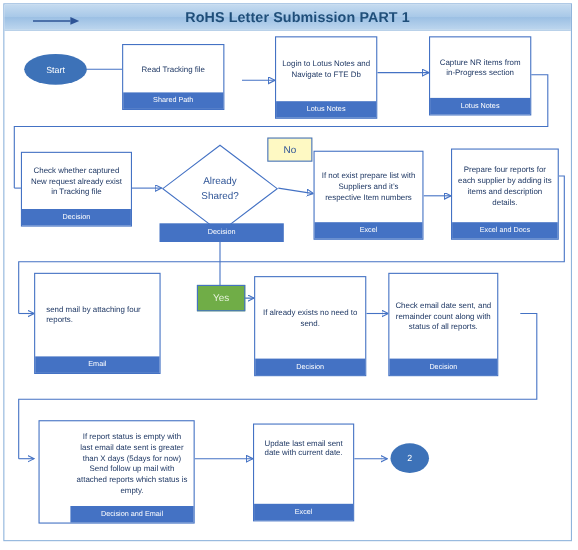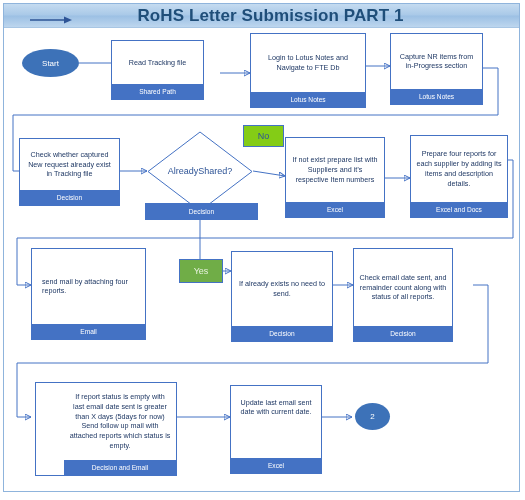--- a/index.html
+++ b/index.html
@@ -32,21 +32,21 @@
     box-sizing:border-box;
     background:linear-gradient(180deg,#C5DBF0 0%,#A9C9E8 48%,#9CC0E4 52%,#BDD6EE 100%);
     border-bottom:1px solid #A8C6E4;
     display:flex;
     align-items:center;
   }
   .header-title{
     position:absolute;
     left:18px; right:0;
     text-align:center;
-    font-size:17px;
+    font-size:13px;
     font-weight:bold;
     color:#1F4E79;
     letter-spacing:.1px;
   }
   .header-arrow{
     position:absolute;
     left:26px; top:50%;
     transform:translateY(-50%);
     width:42px; height:10px;
   }
@@ -105,39 +105,39 @@
   
   .diamond{
     position:absolute;
     box-sizing:border-box;
   }
   .diamond svg{display:block;}
   .diamond-label{
     position:absolute;
     left:0; right:0; top:0; bottom:0;
     display:flex;
-    flex-direction:row;
+    flex-direction:column;
     align-items:center;
     justify-content:center;
     font-size:9px;
     color:#2E5496;
     line-height:1.5;
     pointer-events:none;
   }
   
   .tag{
     position:absolute;
     box-sizing:border-box;
     display:flex;
     align-items:center;
     justify-content:center;
     font-size:9px;
   }
   .tag-no{
-    background:#84cc16;
+    background:#fef9c3;
     border:1px solid #4472C4;
     color:#2E5496;
   }
   .tag-yes{
     background:#70AD47;
     border:1px solid #4472C4;
     color:#E8F3DF;
   }
   
   .conn{
@@ -209,21 +209,21 @@
 
   <div class="ellipse" style="left:22px;top:49px;width:57px;height:28px;">
     <span>Start</span>
   </div>
 
   <div class="pbox" style="left:111px;top:40px;width:93px;height:60px;">
     <div class="ptext">Read Tracking file</div>
     <div class="pfoot">Shared Path</div>
   </div>
 
-  <div class="pbox" style="left:250px;top:33px;width:116px;height:75px;">
+  <div class="pbox" style="left:250px;top:33px;width:93px;height:75px;">
     <div class="ptext">Login to Lotus Notes and Navigate to FTE Db</div>
     <div class="pfoot">Lotus Notes</div>
   </div>
 
   <div class="pbox" style="left:390px;top:33px;width:93px;height:72px;">
     <div class="ptext">Capture NR items from in-Progress section</div>
     <div class="pfoot">Lotus Notes</div>
   </div>
 
   <div class="pbox" style="left:19px;top:138px;width:101px;height:68px;">

